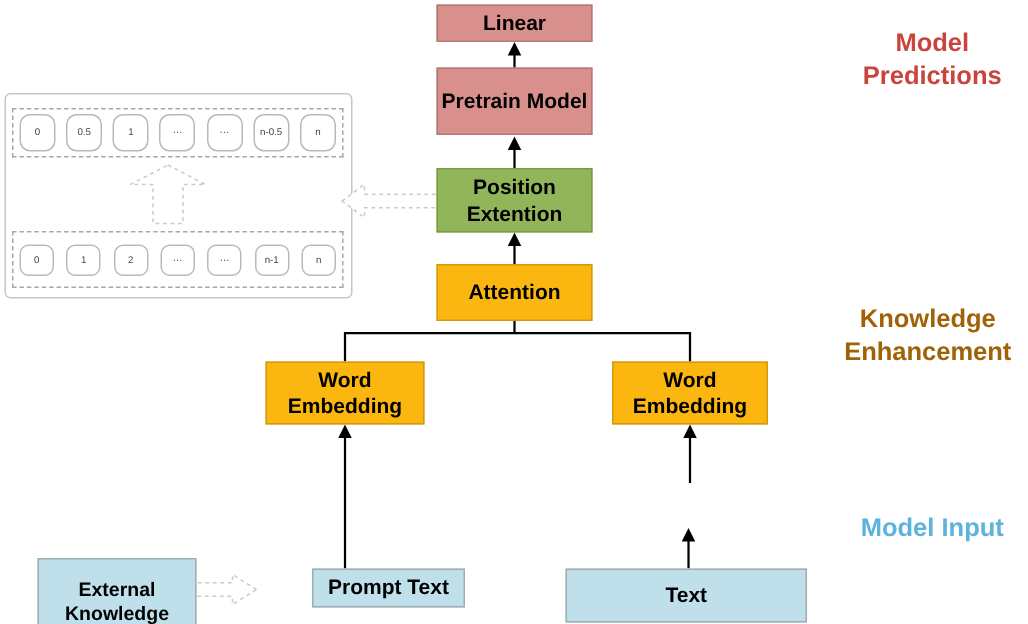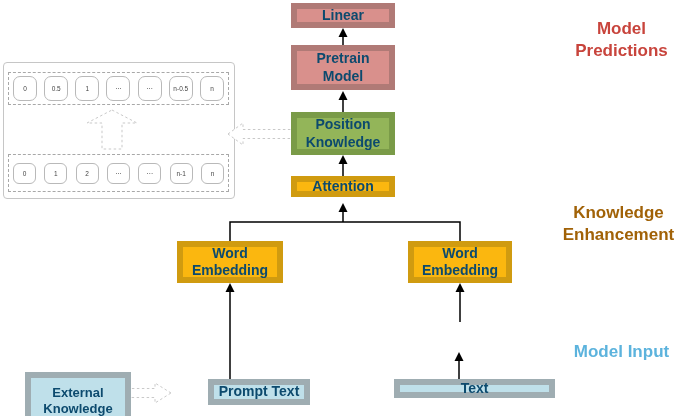--- a/index.html
+++ b/index.html
@@ -2,22 +2,22 @@
 <html style="--salmon-fill: #d9908c; --salmon-border: #b07a76; --green-fill: #93b559; --green-border: #7a9b48; --orange-fill: #fbb70f; --orange-border: #d09b10; --blue-fill: #bfe0ea; --blue-border: #9fadb2; --arrow: #000000; --dashed: #c9c9c9;"><head>
 <meta charset="utf-8">
 <style>
   html,body{margin:0;padding:0;background:#fff;}
   #canvas{
     position:relative;width:685px;height:416px;background:#fff;overflow:hidden;
     font-family:"Liberation Sans",sans-serif;
   }
   .node{
     position:absolute;display:flex;align-items:center;justify-content:center;
-    text-align:center;font-weight:bold;color:#0c4a6e;font-size:14px;line-height:1.25;
-    z-index:2;box-sizing:border-box;border:6px solid #6d28d9;
+    text-align:center;font-weight:bold;color:#000000;font-size:14px;line-height:1.25;
+    z-index:2;box-sizing:border-box;border:1px solid #6d28d9;
   }
   .salmon{background:var(--salmon-fill,#d9908c);border-color:var(--salmon-border,#b07a76);}
   .green {background:var(--green-fill,#93b559); border-color:var(--green-border,#7a9b48);}
   .orange{background:var(--orange-fill,#fbb70f);border-color:var(--orange-border,#d09b10);}
   .blue  {background:var(--blue-fill,#bfe0ea);  border-color:var(--blue-border,#9fadb2);}
   .side-label{
     position:absolute;text-align:center;font-size:17px;line-height:1.3;z-index:2;font-weight:bold;
   }
   #panel{
     position:absolute;left:3px;top:62px;width:232px;height:137px;
@@ -87,24 +87,24 @@
 
     <g fill="#ffffff" stroke="#c9c9c9" stroke-width="1" stroke-dasharray="2.5,2.5">
       <polygon points="112,110 137,123 122,123 122,149 102,149 102,123 87,123"></polygon>
       <polygon points="228,134 243,123 243,129.5 292,129.5 292,138.5 243,138.5 243,145"></polygon>
       <polygon points="171,393 155,383 155,388.5 130,388.5 130,397.5 155,397.5 155,403"></polygon>
     </g>
   </svg>
 
   <div class="node salmon" style="left:291px;top:3px;width:104px;height:25px;">Linear</div>
   <div class="node salmon" style="left:291px;top:45px;width:104px;height:45px;">Pretrain Model</div>
-  <div class="node green" style="left:291px;top:112px;width:104px;height:43px;">Position Knowledge</div>
-  <div class="node orange" style="left:291px;top:176px;width:104px;height:21px;">Attention</div>
+  <div class="node green" style="left:291px;top:112px;width:104px;height:43px;">Position Extention</div>
+  <div class="node orange" style="left:291px;top:176px;width:104px;height:38px;">Attention</div>
   <div class="node orange" style="left:177px;top:241px;width:106px;height:42px;">Word Embedding</div>
   <div class="node orange" style="left:408px;top:241px;width:104px;height:42px;">Word Embedding</div>
   <div class="node blue" style="left:172px;top:379px;width:102px;height:26px;margin-left:36px;">Prompt Text</div>
-  <div class="node blue" style="left:394px;top:379px;width:161px;height:19px;">Text</div>
+  <div class="node blue" style="left:377px;top:379px;width:161px;height:36px;">Text</div>
   <div class="node blue" style="left:25px;top:372px;width:106px;height:58px;font-size:13px;">External Knowledge</div>
 
   <div class="side-label" style="left: 558px; top: 18px; width: 127px; color: rgb(200, 68, 60);">Model Predictions</div>
   <div class="side-label" style="left: 552px; top: 202px; width: 133px; color: #a16207;">Knowledge Enhancement</div>
   <div class="side-label" style="left: 558px; top: 341px; width: 127px; color: rgb(92, 179, 221);">Model Input</div>
 </div>
 
 </body></html>

